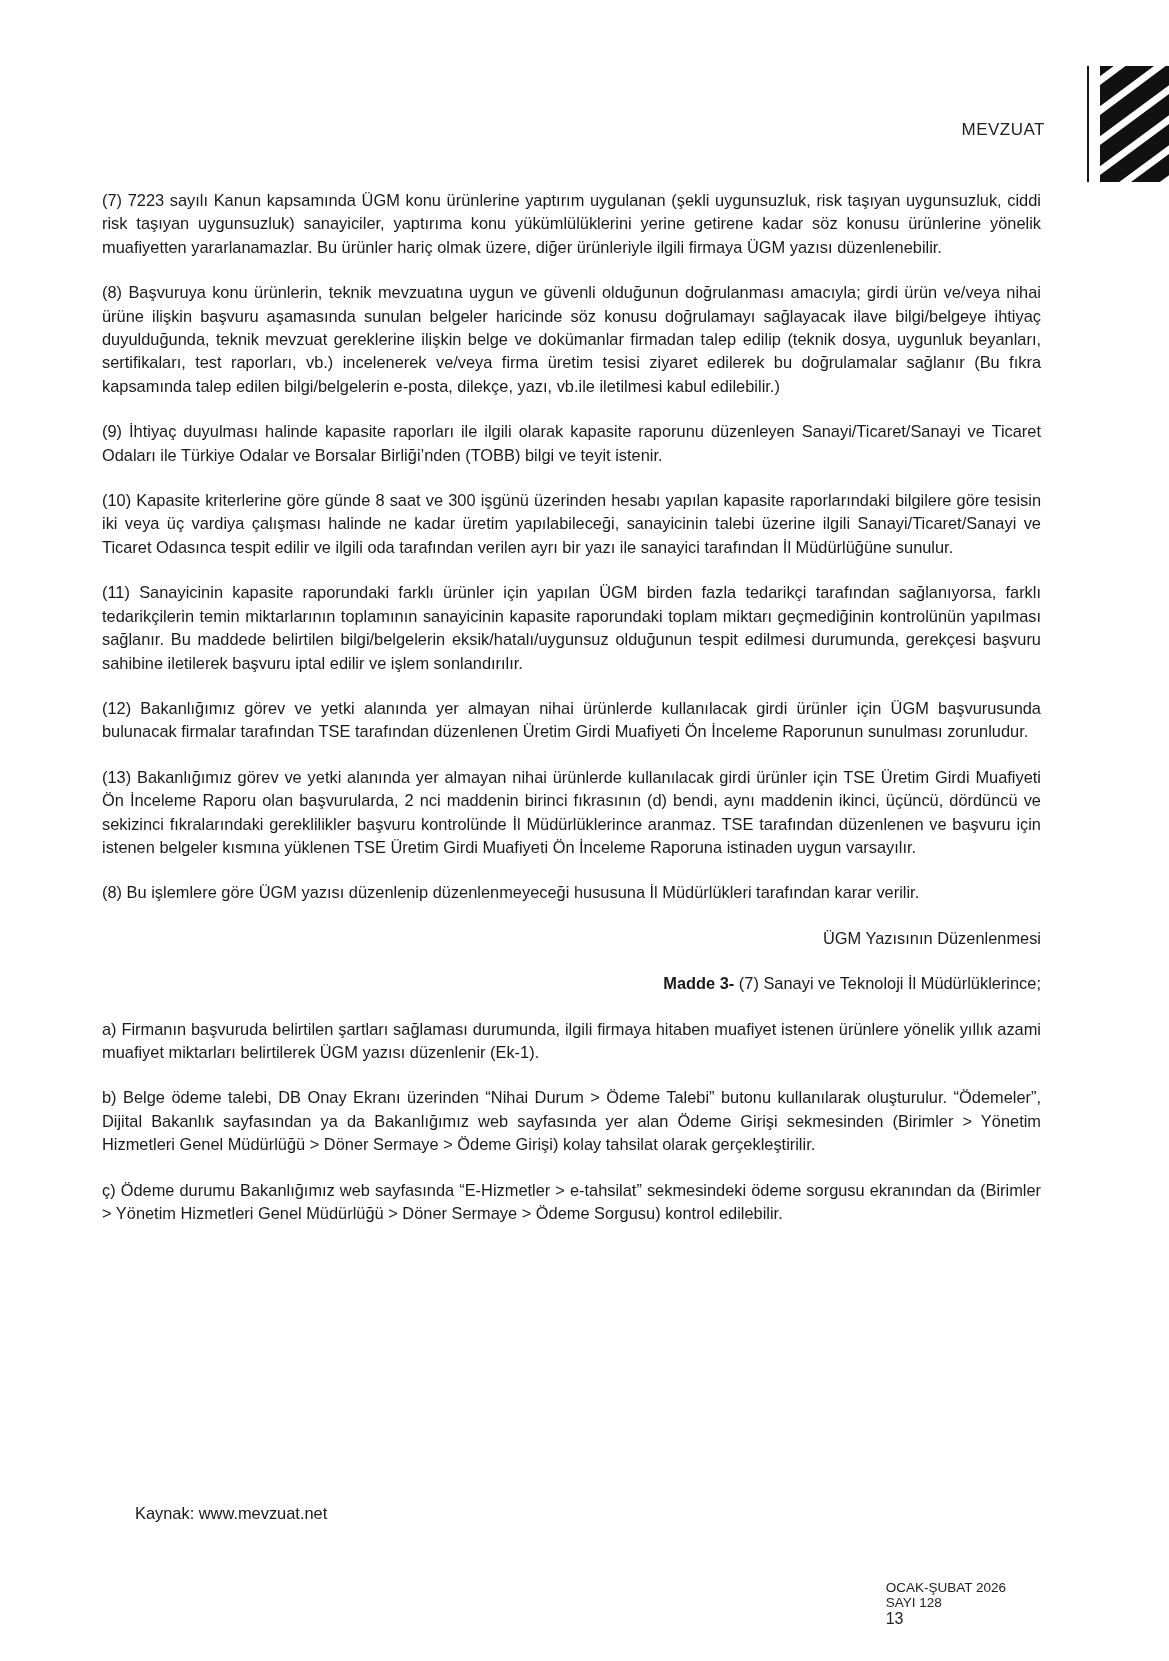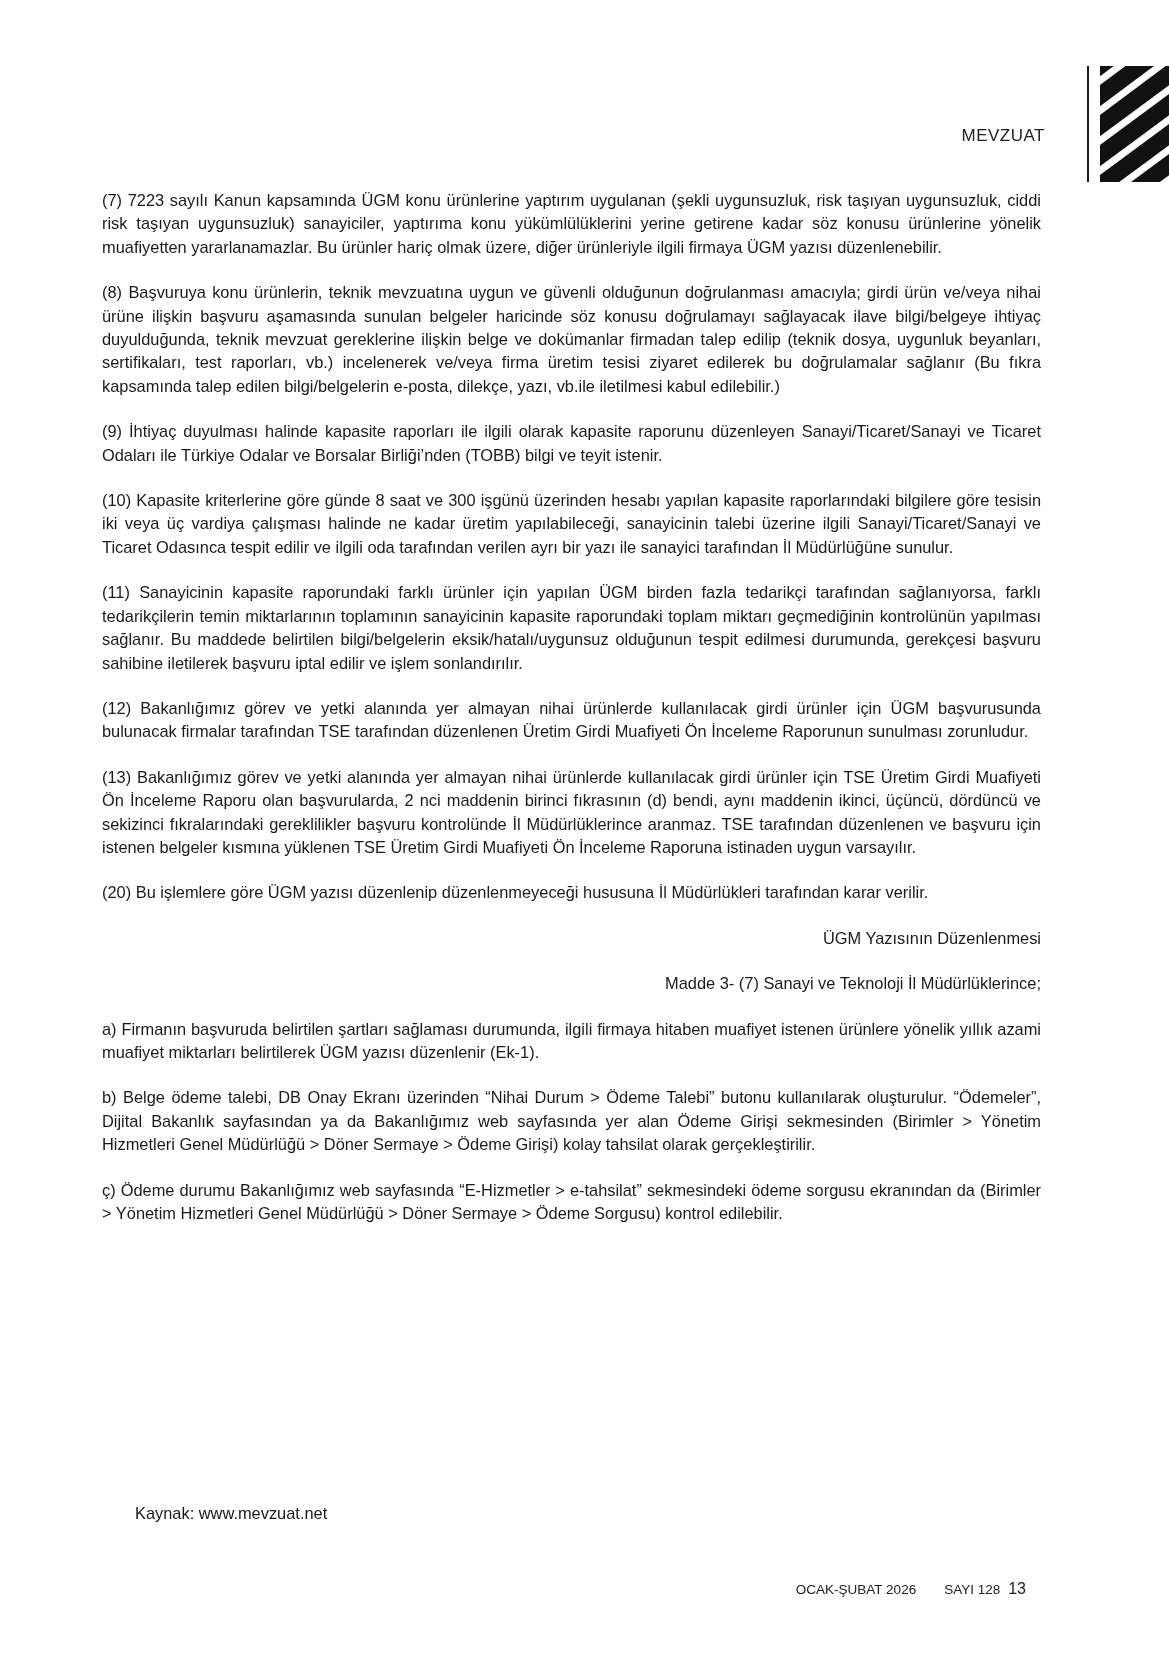--- a/index.html
+++ b/index.html
@@ -1,42 +1,42 @@
 <!DOCTYPE html>
 <html><head>
   <meta charset="utf-8">
   <style>
     html, body { margin: 0; padding: 0; background: #ffffff; }
     body {
       width: 1169px; height: 1661px; position: relative; overflow: hidden;
       font-family: "Liberation Sans", sans-serif; color: #1a1a1a;
     }
     .header-label {
-      position: absolute; right: 124px; top: 126px;
+      position: absolute; right: 124px; top: 120px;
       font-size: 17px; letter-spacing: 0.5px; color: #222;
     }
     .header-rule {
       position: absolute; left: 1087px; top: 66px; width: 2px; height: 116px; background: #1a1a1a;
     }
     .header-stripes {
       position: absolute; left: 1100px; top: 66px; width: 69px; height: 116px;
     }
     .content {
       position: absolute; left: 102px; top: 189px; width: 939px;
       font-size: 16.4px; line-height: 23.4px;
     }
     .para { margin: 0 0 22px 0; text-align: justify; }
     .para.left { text-align: right; }
-    .para b { font-weight: normal; }
+    .para b { font-weight: bold; }
     .source {
       position: absolute; left: 135px; top: 1504px; font-size: 16.4px;
     }
     .footer {
       position: absolute; right: 143px; top: 1580px; font-size: 13.5px; color: #222;
-      display: flex; align-items: baseline;
+      display: flex; align-items: baseline; flex-direction: column;
     }
     .footer .issue-date { margin-right: 28px; }
     .footer .page-num { font-size: 16px; margin-left: 8px; }
   </style>
 </head>
 <body>
 
 <div>
   <div class="header-label">MEVZUAT</div>
   <div class="header-rule"></div>
@@ -61,21 +61,21 @@
 </div>
 
 <div class="content">
   <p class="para">(7) 7223 sayılı Kanun kapsamında ÜGM konu ürünlerine yaptırım uygulanan (şekli uygunsuzluk, risk taşıyan uygunsuzluk, ciddi risk taşıyan uygunsuzluk) sanayiciler, yaptırıma konu yükümlülüklerini yerine getirene kadar söz konusu ürünlerine yönelik muafiyetten yararlanamazlar. Bu ürünler hariç olmak üzere, diğer ürünleriyle ilgili firmaya ÜGM yazısı düzenlenebilir.</p>
   <p class="para">(8) Başvuruya konu ürünlerin, teknik mevzuatına uygun ve güvenli olduğunun doğrulanması amacıyla; girdi ürün ve/veya nihai ürüne ilişkin başvuru aşamasında sunulan belgeler haricinde söz konusu doğrulamayı sağlayacak ilave bilgi/belgeye ihtiyaç duyulduğunda, teknik mevzuat gereklerine ilişkin belge ve dokümanlar firmadan talep edilip (teknik dosya, uygunluk beyanları, sertifikaları, test raporları, vb.) incelenerek ve/veya firma üretim tesisi ziyaret edilerek bu doğrulamalar sağlanır (Bu fıkra kapsamında talep edilen bilgi/belgelerin e-posta, dilekçe, yazı, vb.ile iletilmesi kabul edilebilir.)</p>
   <p class="para">(9) İhtiyaç duyulması halinde kapasite raporları ile ilgili olarak kapasite raporunu düzenleyen Sanayi/Ticaret/Sanayi ve Ticaret Odaları ile Türkiye Odalar ve Borsalar Birliği’nden (TOBB) bilgi ve teyit istenir.</p>
   <p class="para">(10) Kapasite kriterlerine göre günde 8 saat ve 300 işgünü üzerinden hesabı yapılan kapasite raporlarındaki bilgilere göre tesisin iki veya üç vardiya çalışması halinde ne kadar üretim yapılabileceği, sanayicinin talebi üzerine ilgili Sanayi/Ticaret/Sanayi ve Ticaret Odasınca tespit edilir ve ilgili oda tarafından verilen ayrı bir yazı ile sanayici tarafından İl Müdürlüğüne sunulur.</p>
   <p class="para">(11) Sanayicinin kapasite raporundaki farklı ürünler için yapılan ÜGM birden fazla tedarikçi tarafından sağlanıyorsa, farklı tedarikçilerin temin miktarlarının toplamının sanayicinin kapasite raporundaki toplam miktarı geçmediğinin kontrolünün yapılması sağlanır. Bu maddede belirtilen bilgi/belgelerin eksik/hatalı/uygunsuz olduğunun tespit edilmesi durumunda, gerekçesi başvuru sahibine iletilerek başvuru iptal edilir ve işlem sonlandırılır.</p>
   <p class="para">(12) Bakanlığımız görev ve yetki alanında yer almayan nihai ürünlerde kullanılacak girdi ürünler için ÜGM başvurusunda bulunacak firmalar tarafından TSE tarafından düzenlenen Üretim Girdi Muafiyeti Ön İnceleme Raporunun sunulması zorunludur.</p>
   <p class="para">(13) Bakanlığımız görev ve yetki alanında yer almayan nihai ürünlerde kullanılacak girdi ürünler için TSE Üretim Girdi Muafiyeti Ön İnceleme Raporu olan başvurularda, 2 nci maddenin birinci fıkrasının (d) bendi, aynı maddenin ikinci, üçüncü, dördüncü ve sekizinci fıkralarındaki gereklilikler başvuru kontrolünde İl Müdürlüklerince aranmaz. TSE tarafından düzenlenen ve başvuru için istenen belgeler kısmına yüklenen TSE Üretim Girdi Muafiyeti Ön İnceleme Raporuna istinaden uygun varsayılır.</p>
-  <p class="para">(20) Bu işlemlere göre ÜGM yazısı düzenlenip düzenlenmeyeceği hususuna İl Müdürlükleri tarafından karar verilir.</p>
+  <p class="para">(8) Bu işlemlere göre ÜGM yazısı düzenlenip düzenlenmeyeceği hususuna İl Müdürlükleri tarafından karar verilir.</p>
   <p class="para left">ÜGM Yazısının Düzenlenmesi</p>
   <p class="para left"><b>Madde 3-</b><span> (7) Sanayi ve Teknoloji İl Müdürlüklerince;</span></p>
   <p class="para">a) Firmanın başvuruda belirtilen şartları sağlaması durumunda, ilgili firmaya hitaben muafiyet istenen ürünlere yönelik yıllık azami muafiyet miktarları belirtilerek ÜGM yazısı düzenlenir (Ek-1).</p>
   <p class="para">b) Belge ödeme talebi, DB Onay Ekranı üzerinden “Nihai Durum &gt; Ödeme Talebi” butonu kullanılarak oluşturulur. “Ödemeler”, Dijital Bakanlık sayfasından ya da Bakanlığımız web sayfasında yer alan Ödeme Girişi sekmesinden (Birimler &gt; Yönetim Hizmetleri Genel Müdürlüğü &gt; Döner Sermaye &gt; Ödeme Girişi) kolay tahsilat olarak gerçekleştirilir.</p>
   <p class="para">ç) Ödeme durumu Bakanlığımız web sayfasında “E-Hizmetler &gt; e-tahsilat” sekmesindeki ödeme sorgusu ekranından da (Birimler &gt; Yönetim Hizmetleri Genel Müdürlüğü &gt; Döner Sermaye &gt; Ödeme Sorgusu) kontrol edilebilir.</p>
 </div>
 
 <div class="source">Kaynak: www.mevzuat.net</div>
 
 <div class="footer">

